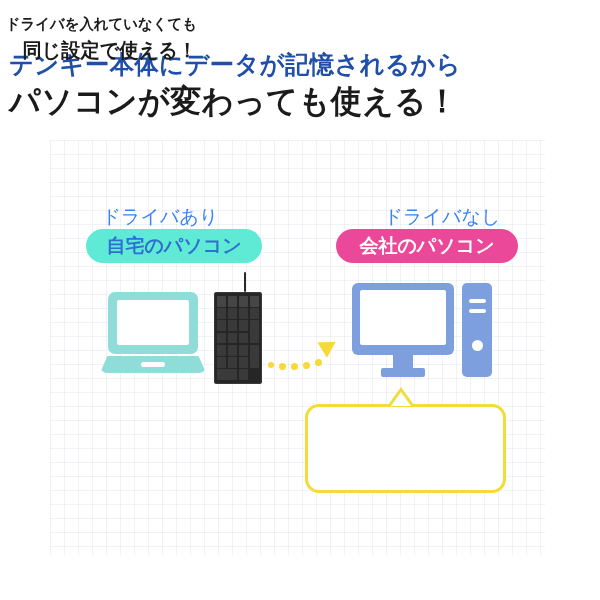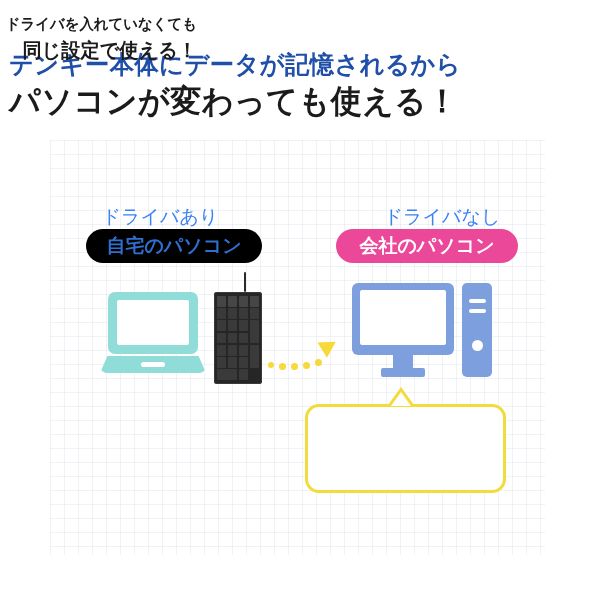--- a/index.html
+++ b/index.html
@@ -52,21 +52,21 @@
   
   .pill{
     position:absolute;
     height:34px;line-height:34px;
     border-radius:17px;
     font-size:19px;font-weight:bold;
     text-align:center;white-space:nowrap;
   }
   #pill-left{
     left:86px;top:229px;width:176px;
-    background:#000000;color:#2f6fd0;
+    background:#5eead4;color:#2f6fd0;
   }
   #pill-right{
     left:336px;top:229px;width:182px;
     background:#ec4899;color:#ffffff;
   }
 
   
   #laptop{position:absolute;left:100px;top:292px;width:106px;height:88px;}
   #lap-lid{
     position:absolute;left:8px;top:0;width:90px;height:62px;

